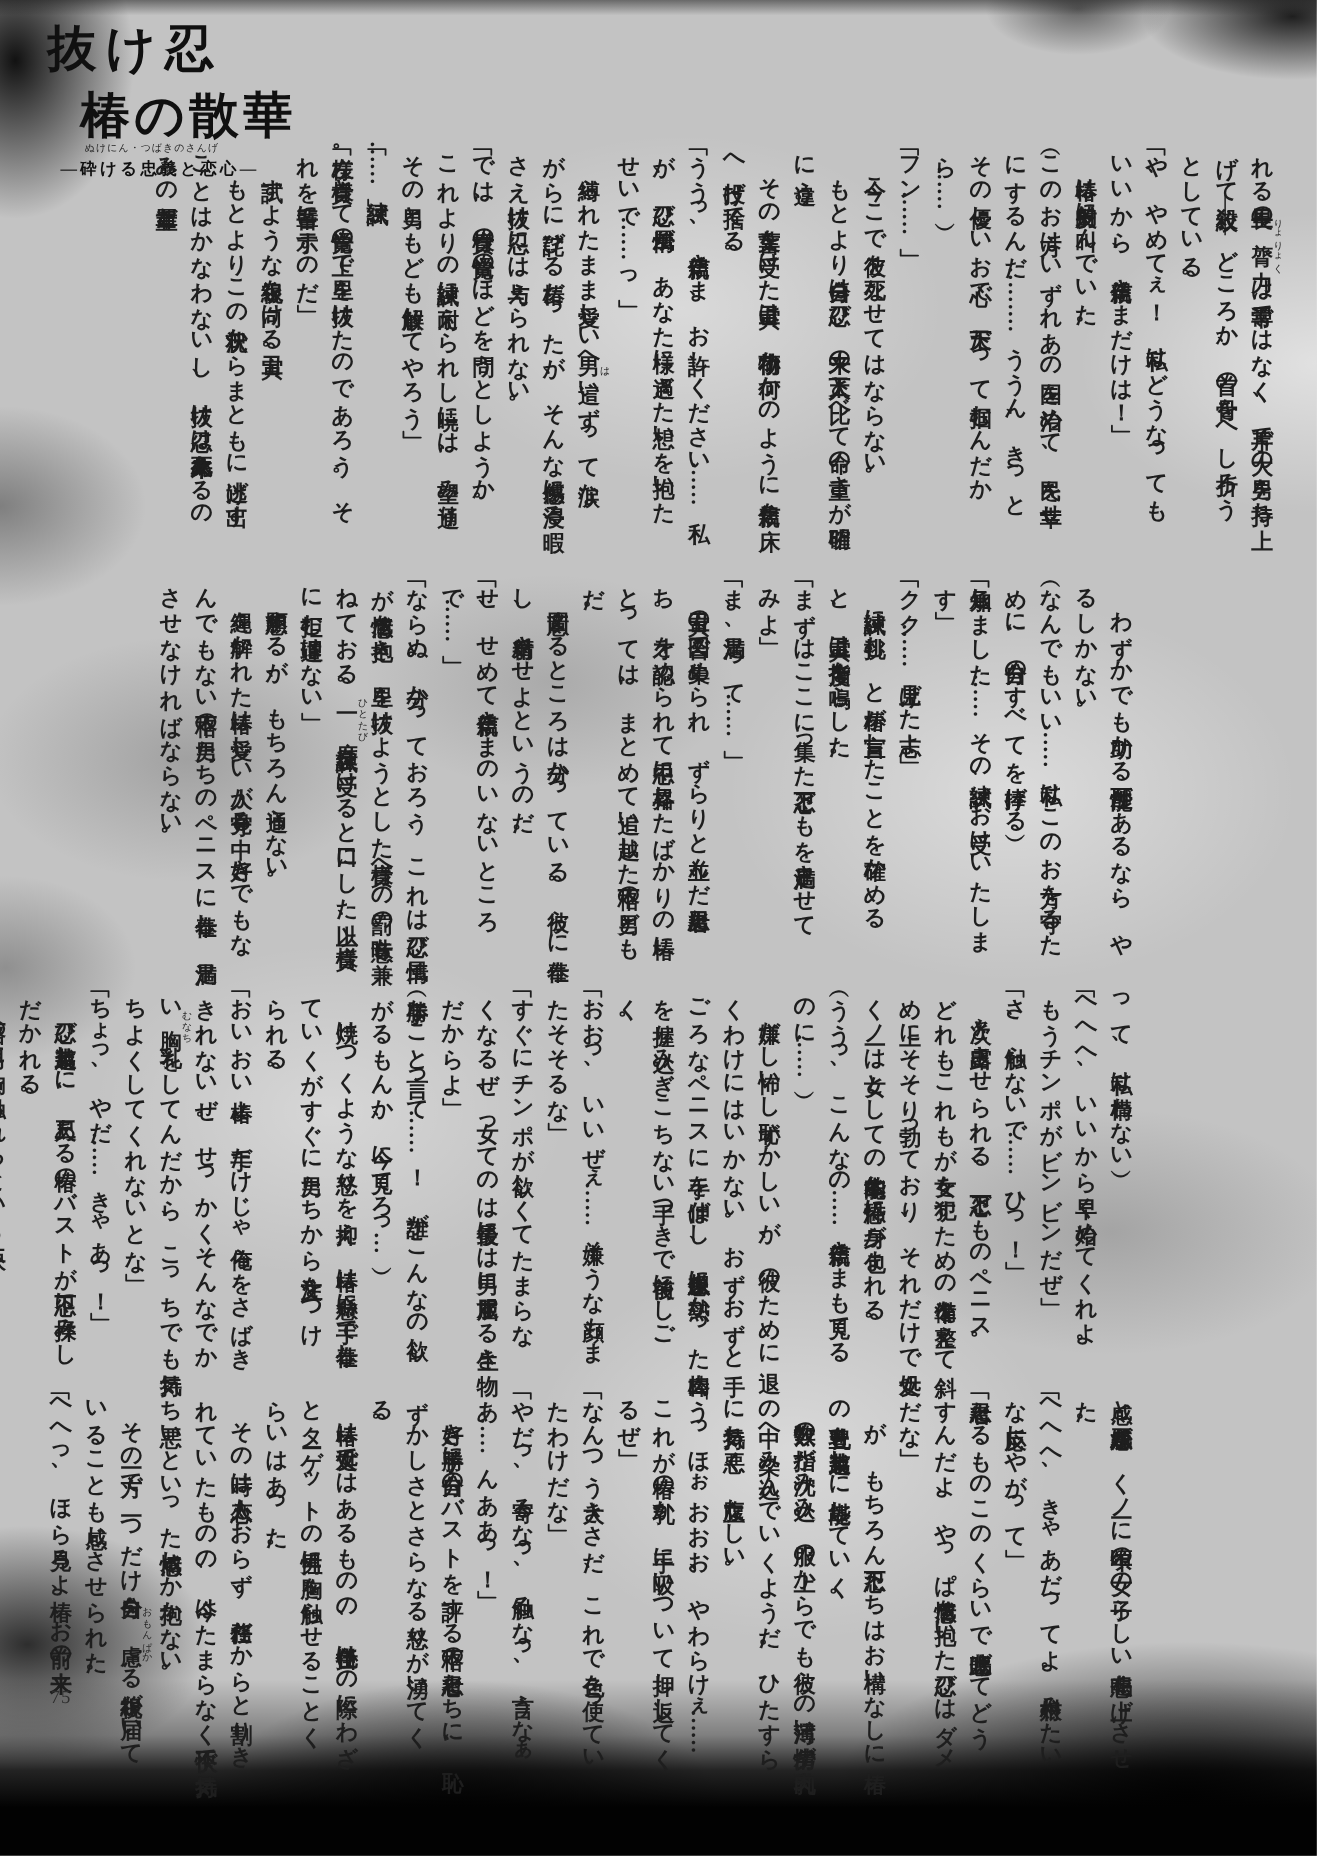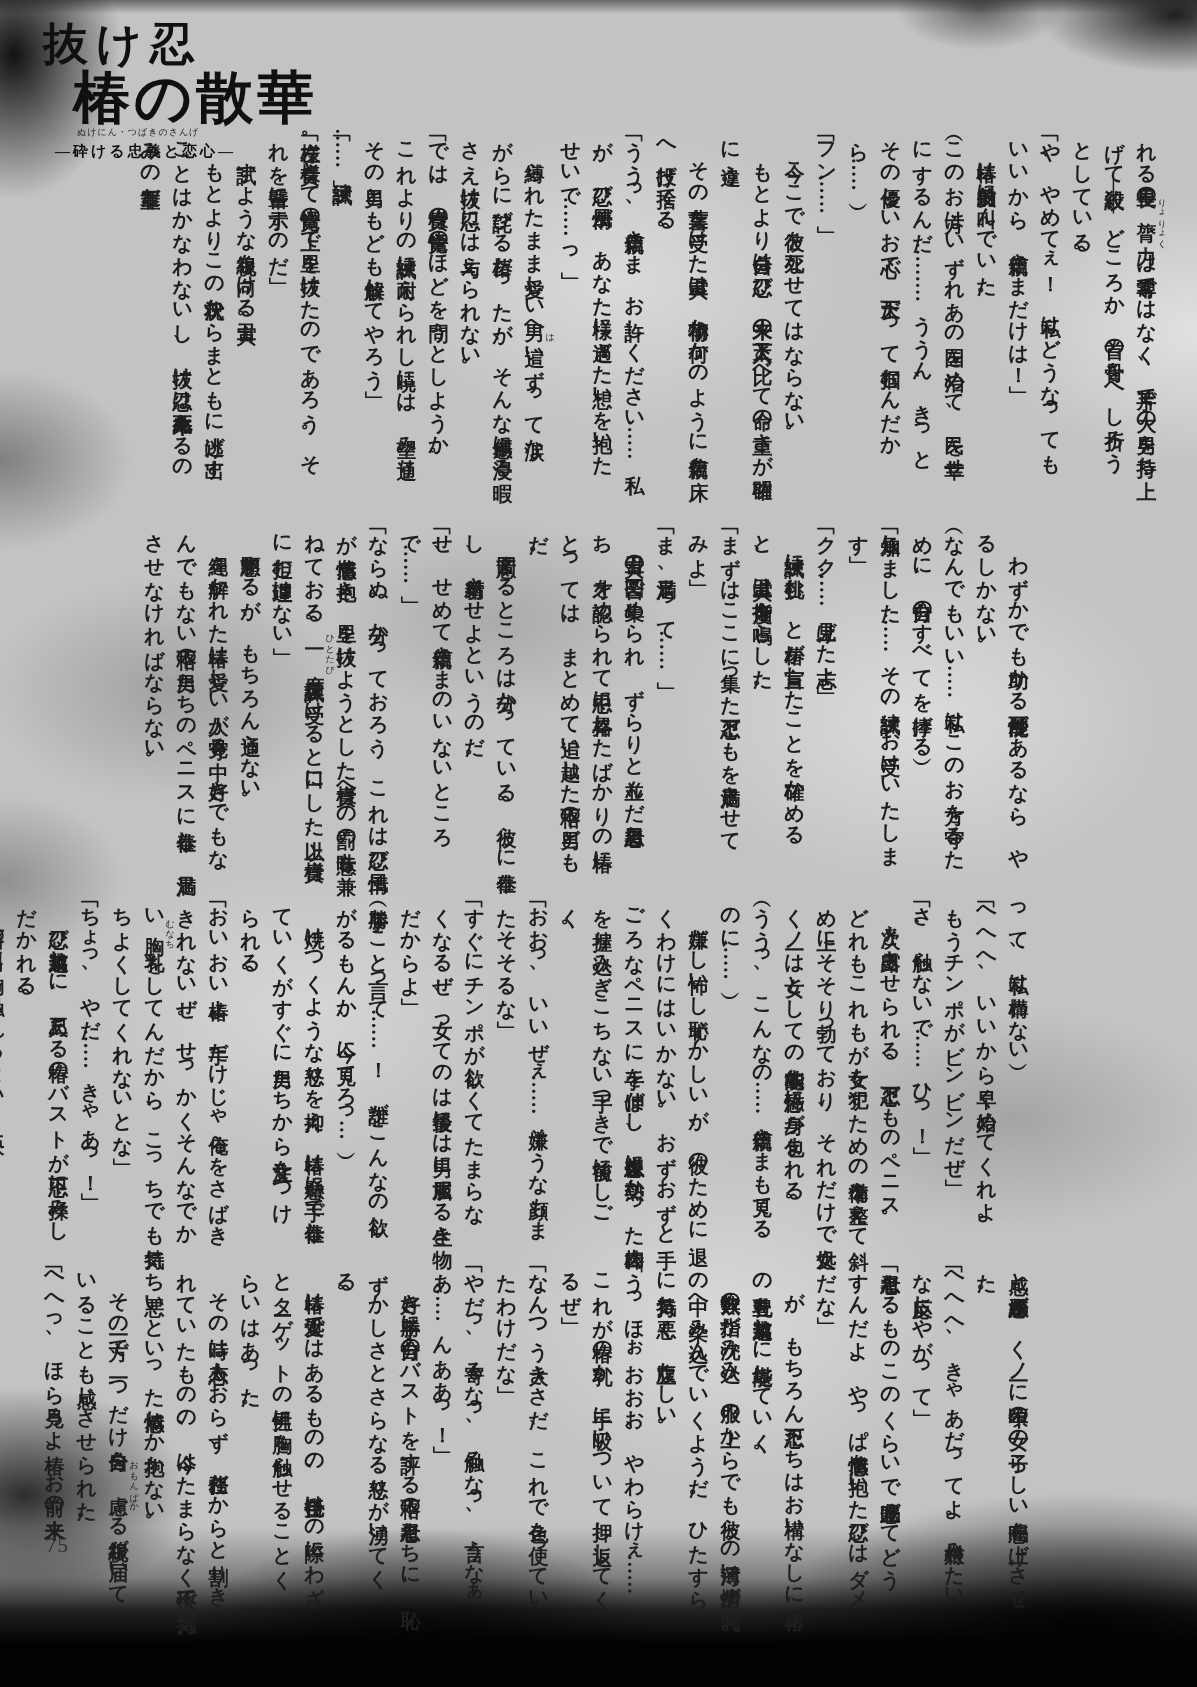--- a/index.html
+++ b/index.html
@@ -26,42 +26,42 @@
       radial-gradient(ellipse 330px 220px at 620px 280px, rgba(255,255,255,0.38), rgba(255,255,255,0) 72%),
       radial-gradient(ellipse 360px 240px at 920px 720px, rgba(255,255,255,0.4), rgba(255,255,255,0) 72%),
       radial-gradient(ellipse 300px 210px at 300px 1010px, rgba(255,255,255,0.32), rgba(255,255,255,0) 72%),
       radial-gradient(ellipse 330px 240px at 720px 1320px, rgba(255,255,255,0.36), rgba(255,255,255,0) 72%),
       radial-gradient(ellipse 260px 160px at 170px 690px, rgba(40,40,40,0.22), rgba(0,0,0,0) 70%),
       radial-gradient(ellipse 300px 160px at 1010px 1120px, rgba(40,40,40,0.2), rgba(0,0,0,0) 70%),
       radial-gradient(ellipse 240px 140px at 500px 620px, rgba(40,40,40,0.16), rgba(0,0,0,0) 70%);
   }
   .logo{position:absolute;left:43px;top:22px;color:#101010;}
   .logo-line1{font-size:45px;font-weight:bold;letter-spacing:8px;line-height:1.0;}
-  .logo-line2{font-size:57px;font-weight:bold;letter-spacing:4px;line-height:1.0;margin-left:30px;margin-top:2px;}
+  .logo-line2{font-size:45px;font-weight:bold;letter-spacing:4px;line-height:1.0;margin-left:30px;margin-top:16px;}
   .logo-ruby{font-size:9px;letter-spacing:1px;margin-left:34px;margin-top:0;color:#1c1c1c;}
   .logo-subtitle{font-size:15px;font-weight:bold;letter-spacing:3px;margin-left:12px;margin-top:3px;}
   .text-row{
     position:absolute;
     writing-mode:vertical-rl;
     height:342px;
     font-size:20px;
     line-height:32px;
     font-weight:600;
     color:#1e1e1e;
     text-align:left;
   }
   .text-row p{margin:0;padding:0;}
   #row1{top:128px;right:30px;}
   #row2{top:521px;right:162px;}
   #row3{top:894px;right:162px;}
   #row4{top:1259px;right:162px;}
   ruby rt{font-size:9px;font-weight:normal;letter-spacing:0;}
   .page-number{
     position:absolute;left:46px;top:1533px;
-    font-size:21px;color:#2e2e2e;letter-spacing:1px;
+    font-size:17px;color:#2e2e2e;letter-spacing:1px;
   }
 </style>
 </head>
 <body>
 
 <div class="page">
 
   <div class="logo">
     <div class="logo-line1">抜け忍</div>
     <div class="logo-line2">椿の散華</div>

